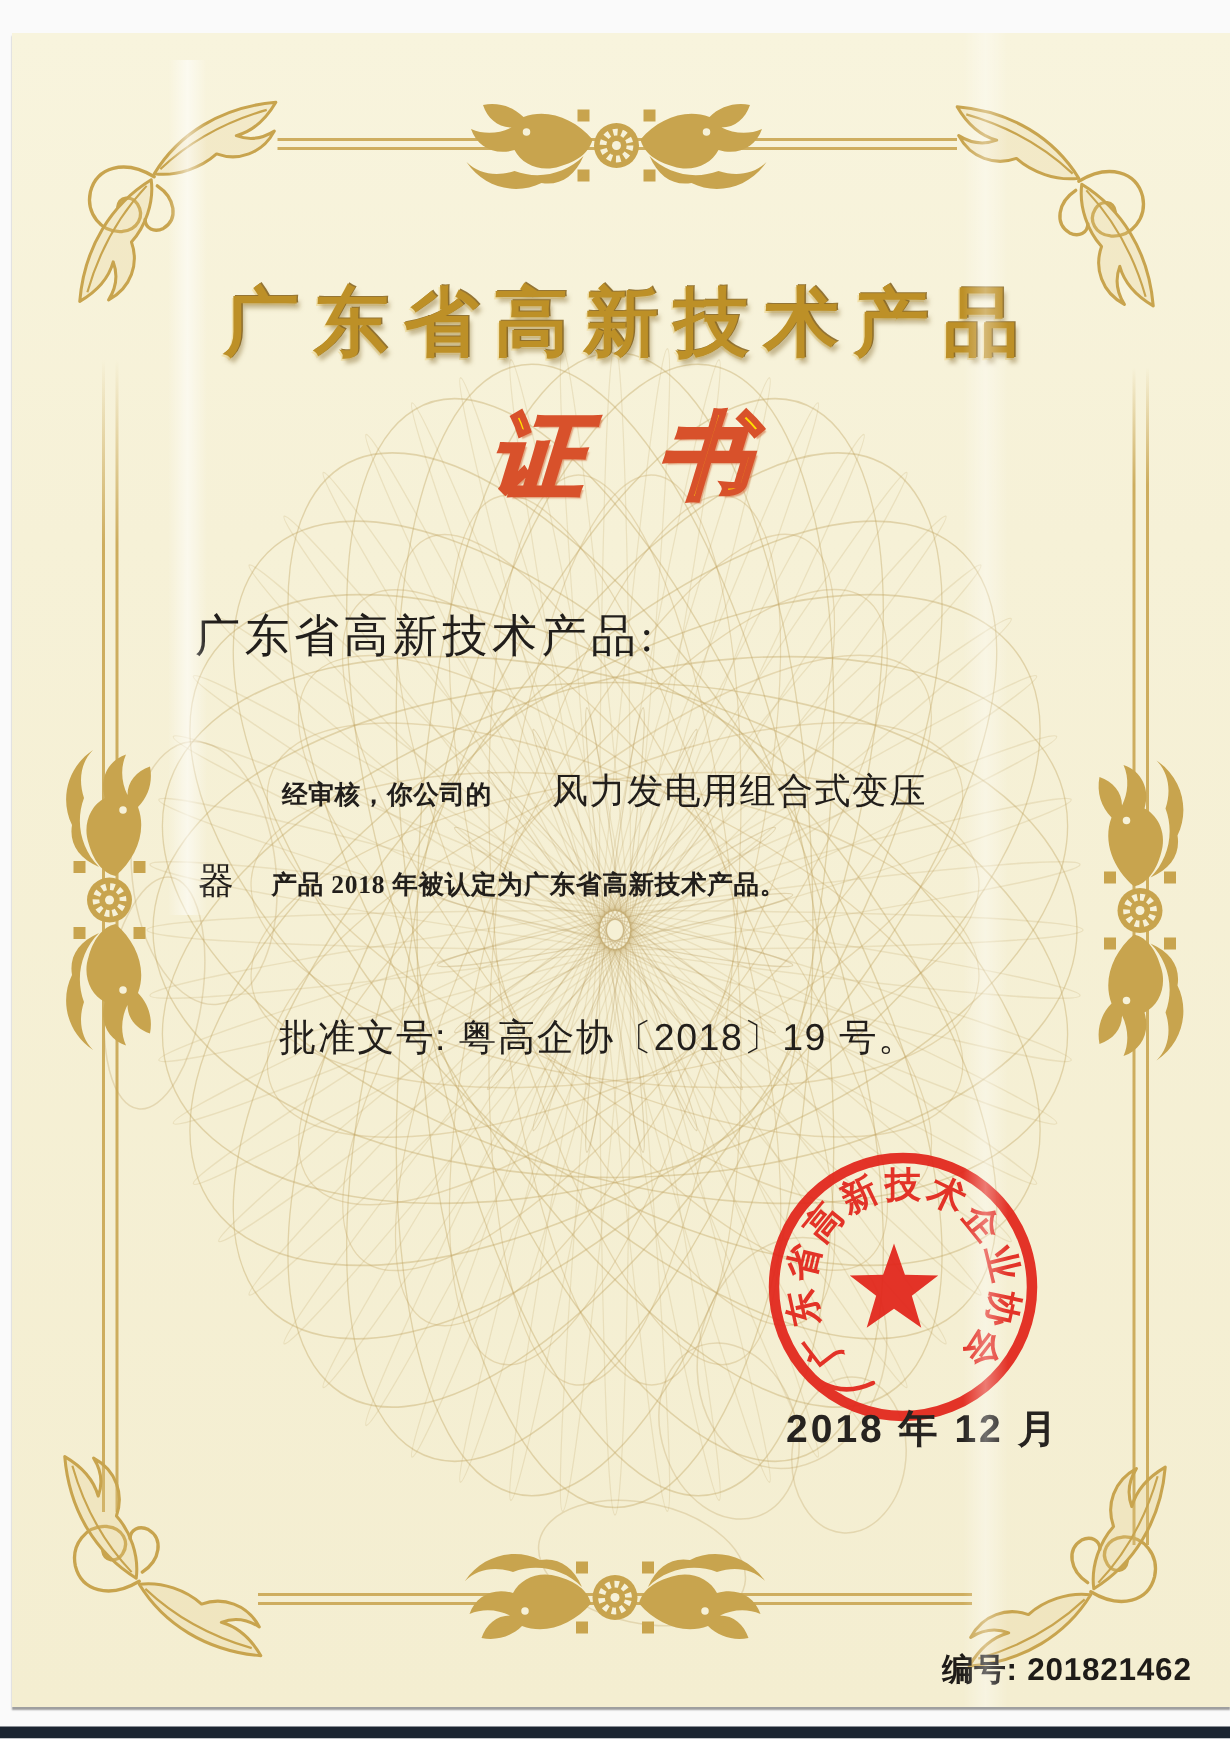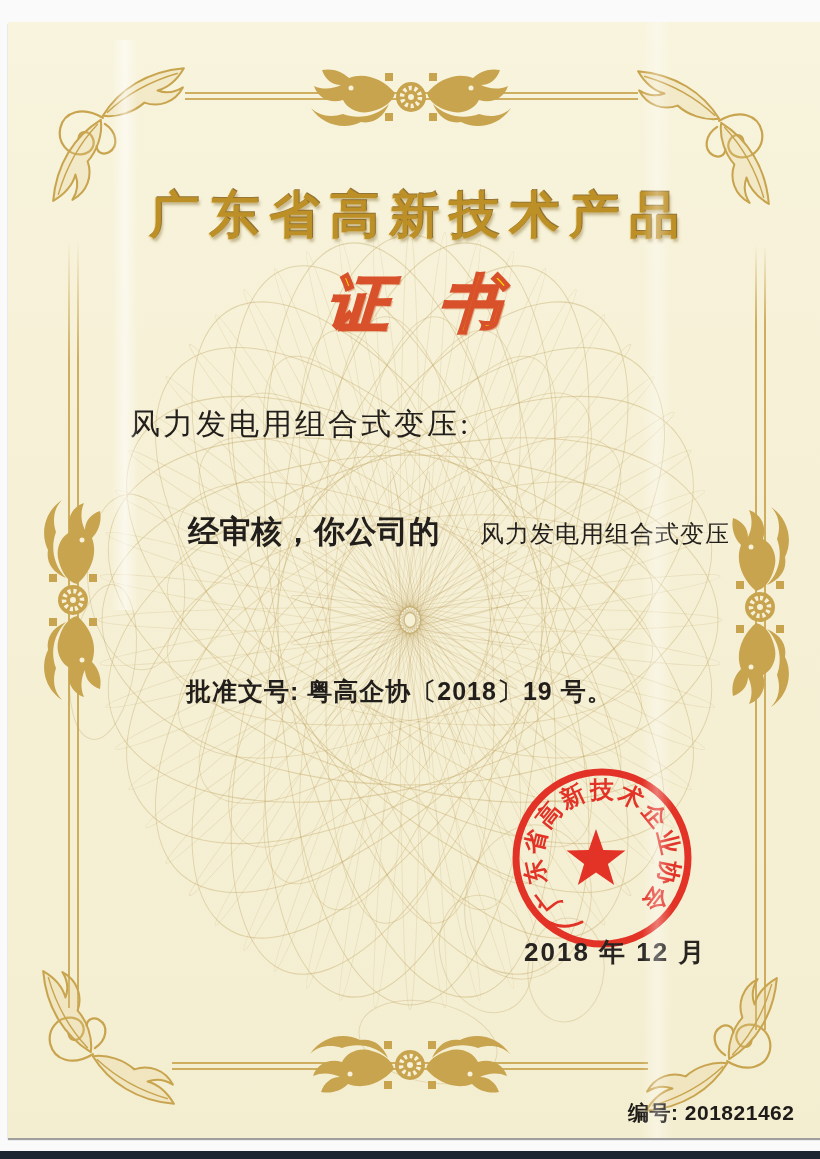--- a/index.html
+++ b/index.html
@@ -57,24 +57,24 @@
   .subtitle{position:absolute;left:0;top:240px;width:100%;text-align:center;
          font-family:"DejaVu Serif",serif;font-style:italic;font-weight:bold;
          font-size:62px;letter-spacing:14px;padding-left:14px;
          color:var(--subtitle-fill);-webkit-text-stroke:2.4px var(--subtitle-stroke);
          text-shadow:2px 2px 1px rgba(205,95,45,.55);transform:skewX(-3deg);}
   .recipient{position:absolute;left:122px;top:382px;font-family:"Liberation Serif",serif;
          font-size:30px;letter-spacing:3px;color:var(--ink);}
   .bodyline{position:absolute;color:var(--ink);white-space:nowrap;}
   .line1{left:180px;top:489px;}
   .line2{left:124px;top:549px;}
-  .b-sans{font-family:Liberation Serif, serif;font-weight:bold;font-size:31px;letter-spacing:.5px;}
+  .b-sans{font-family:Liberation Serif, serif;font-weight:bold;font-size:17px;letter-spacing:.5px;}
   .b-serif{font-family:"Liberation Serif",serif;font-size:24px;letter-spacing:1px;}
   .gap40{margin-left:40px}.gap24{margin-left:24px}
-  .approval{position:absolute;left:178px;top:653px;font-weight:bold;font-size:25px;letter-spacing:1px;color:var(--ink);}
+  .approval{position:absolute;left:178px;top:653px;font-weight:normal;font-size:25px;letter-spacing:1px;color:var(--ink);}
   .validity{position:absolute;left:178px;top:713px;font-weight:bold;font-size:25px;letter-spacing:2px;color:var(--ink);}
   .seal{position:absolute;left:494px;top:736px;width:200px;height:200px;opacity:.93;}
   .seal text{font-family:"Liberation Sans",sans-serif;}
   .date{position:absolute;left:516px;top:913px;font-size:26px;font-weight:600;letter-spacing:2px;color:#262320;}
   .serial{position:absolute;left:620px;top:1077px;font-size:21px;font-weight:bold;letter-spacing:.5px;color:#1e1b18;}
 
   .glare{position:absolute;pointer-events:none;}
   .glare1{left:104px;top:18px;width:26px;height:570px;background:linear-gradient(to right,transparent,rgba(255,255,255,.55),transparent);}
   .glare2{left:634px;top:0;width:30px;height:1116px;background:linear-gradient(to right,transparent,rgba(255,255,255,.35),transparent);}
 </style>
@@ -220,24 +220,27 @@
     <svg class="corner corner-bl" viewBox="0 0 150 150">
         <use href="#corner-flourish"></use>
       </svg>
     <svg class="corner corner-br" viewBox="0 0 150 150">
         <use href="#corner-flourish"></use>
       </svg>
 
     <div class="title">广东省高新技术产品</div>
     <div class="subtitle">证 书</div>
 
-    <div class="recipient">风力发电用组合式变压:</div>
+    <div class="recipient">广东省高新技术产品:</div>
 
     <div class="bodyline line1">
       <span class="b-sans">经审核，你公司的</span><span class="b-serif gap40">风力发电用组合式变压</span>
+    </div>
+    <div class="bodyline line2">
+      <span class="b-serif">器</span><span class="b-sans gap24">产品 2018 年被认定为广东省高新技术产品。</span>
     </div>
 
     <div class="approval">批准文号: 粤高企协〔2018〕19 号。</div>
 
     <svg class="seal" id="seal" viewBox="-100 -100 200 200">
         <circle r="86" fill="none" stroke="#e2251b" stroke-width="7"></circle>
         <polygon points="-6.0,-29.0 1.3,-8.1 23.5,-7.6 5.9,5.9 12.2,27.1 -6.0,14.5 -24.2,27.1 -17.9,5.9 -35.5,-7.6 -13.3,-8.1" fill="#e2251b"></polygon>
         <text transform="rotate(-127.5) translate(0,-60)" text-anchor="middle" fill="#e2251b" font-size="24" font-weight="bold">广</text>
         <text transform="rotate(-102) translate(0,-60)" text-anchor="middle" fill="#e2251b" font-size="24" font-weight="bold">东</text>
         <text transform="rotate(-76.5) translate(0,-60)" text-anchor="middle" fill="#e2251b" font-size="24" font-weight="bold">省</text>

